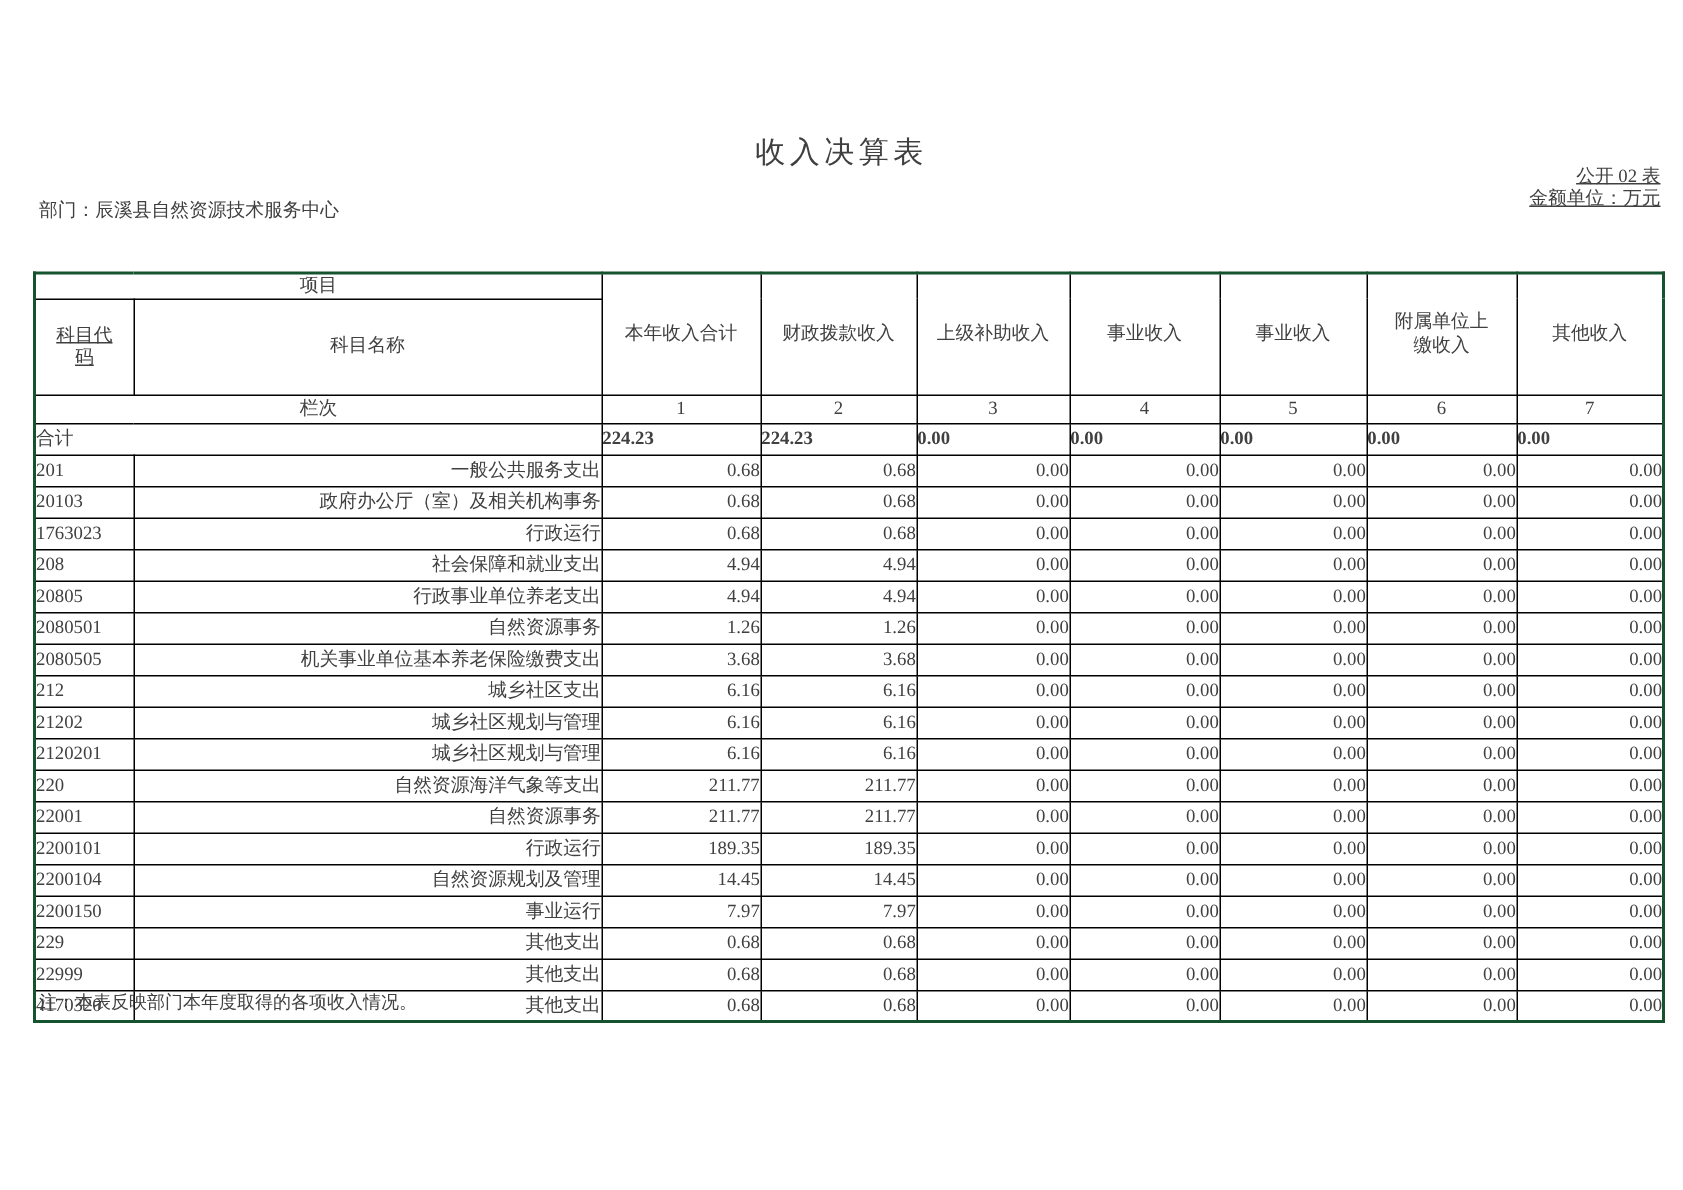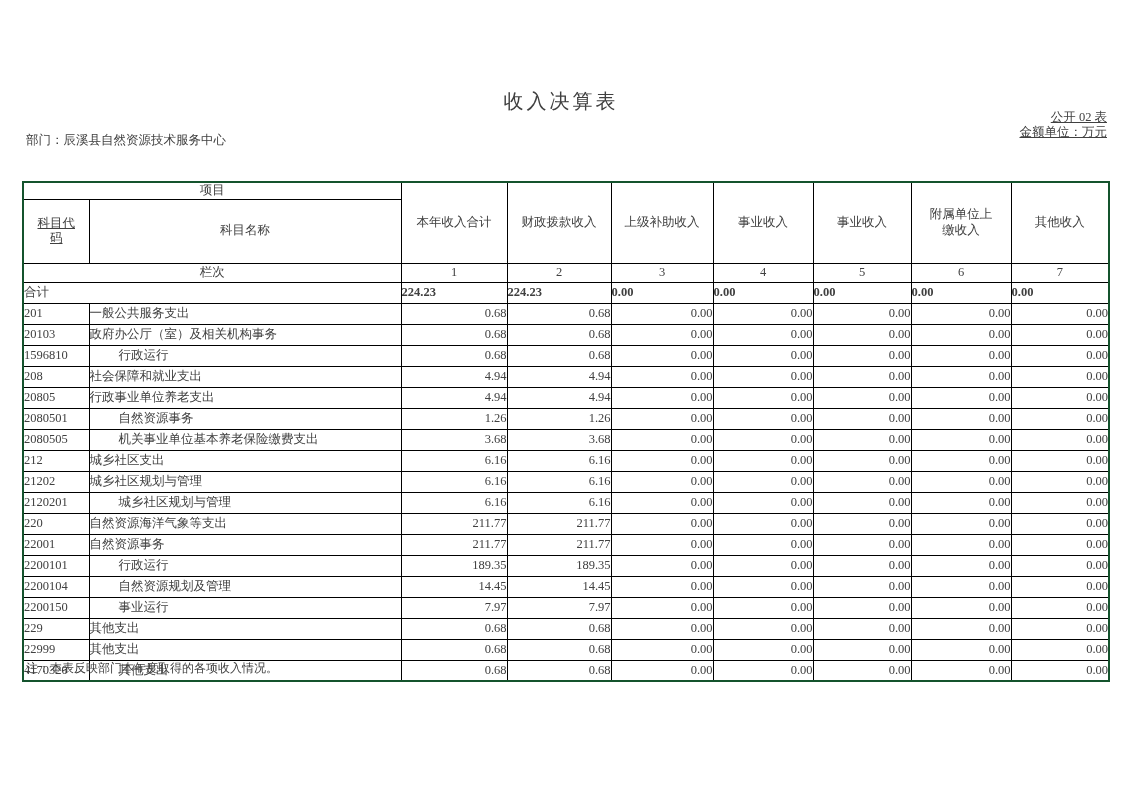--- a/index.html
+++ b/index.html
@@ -60,21 +60,21 @@
   }
   tr.hdr-a th { height: 17px; text-align: center; }
   tr.hdr-a th.vhead { padding: 0 13px; }
   tr.hdr-b th { height: 64px; text-align: center; }
   tr.hdr-b th.h-code { padding: 0 13px; text-decoration: underline; }
   tr.lanci td { height: 19px; text-align: center; }
   tr.total td { height: 21px; text-align: left; }
   tr.total td.num { font-weight: bold; }
   tr.data td { height: 21px; }
   td.code { text-align: left; padding-left: 5px; }
-  td.name { text-align: left; padding-left: 7px; }
+  td.name { text-align: right; padding-left: 7px; }
   td.name.indent { padding-left: 29px; }
   td.num { text-align: right; padding-right: 6px; }
   .footnote {
     position: absolute;
     top: 660px;
     left: 26px;
     font-size: 12px;
   }
 </style>
 </head>
@@ -156,21 +156,21 @@
     <td class="name">政府办公厅（室）及相关机构事务</td>
     <td class="num">0.68</td>
     <td class="num">0.68</td>
     <td class="num">0.00</td>
     <td class="num">0.00</td>
     <td class="num">0.00</td>
     <td class="num">0.00</td>
     <td class="num">0.00</td>
   </tr>
         <tr class="data">
-    <td class="code">1596810</td>
+    <td class="code">1763023</td>
     <td class="name indent">行政运行</td>
     <td class="num">0.68</td>
     <td class="num">0.68</td>
     <td class="num">0.00</td>
     <td class="num">0.00</td>
     <td class="num">0.00</td>
     <td class="num">0.00</td>
     <td class="num">0.00</td>
   </tr>
         <tr class="data">

